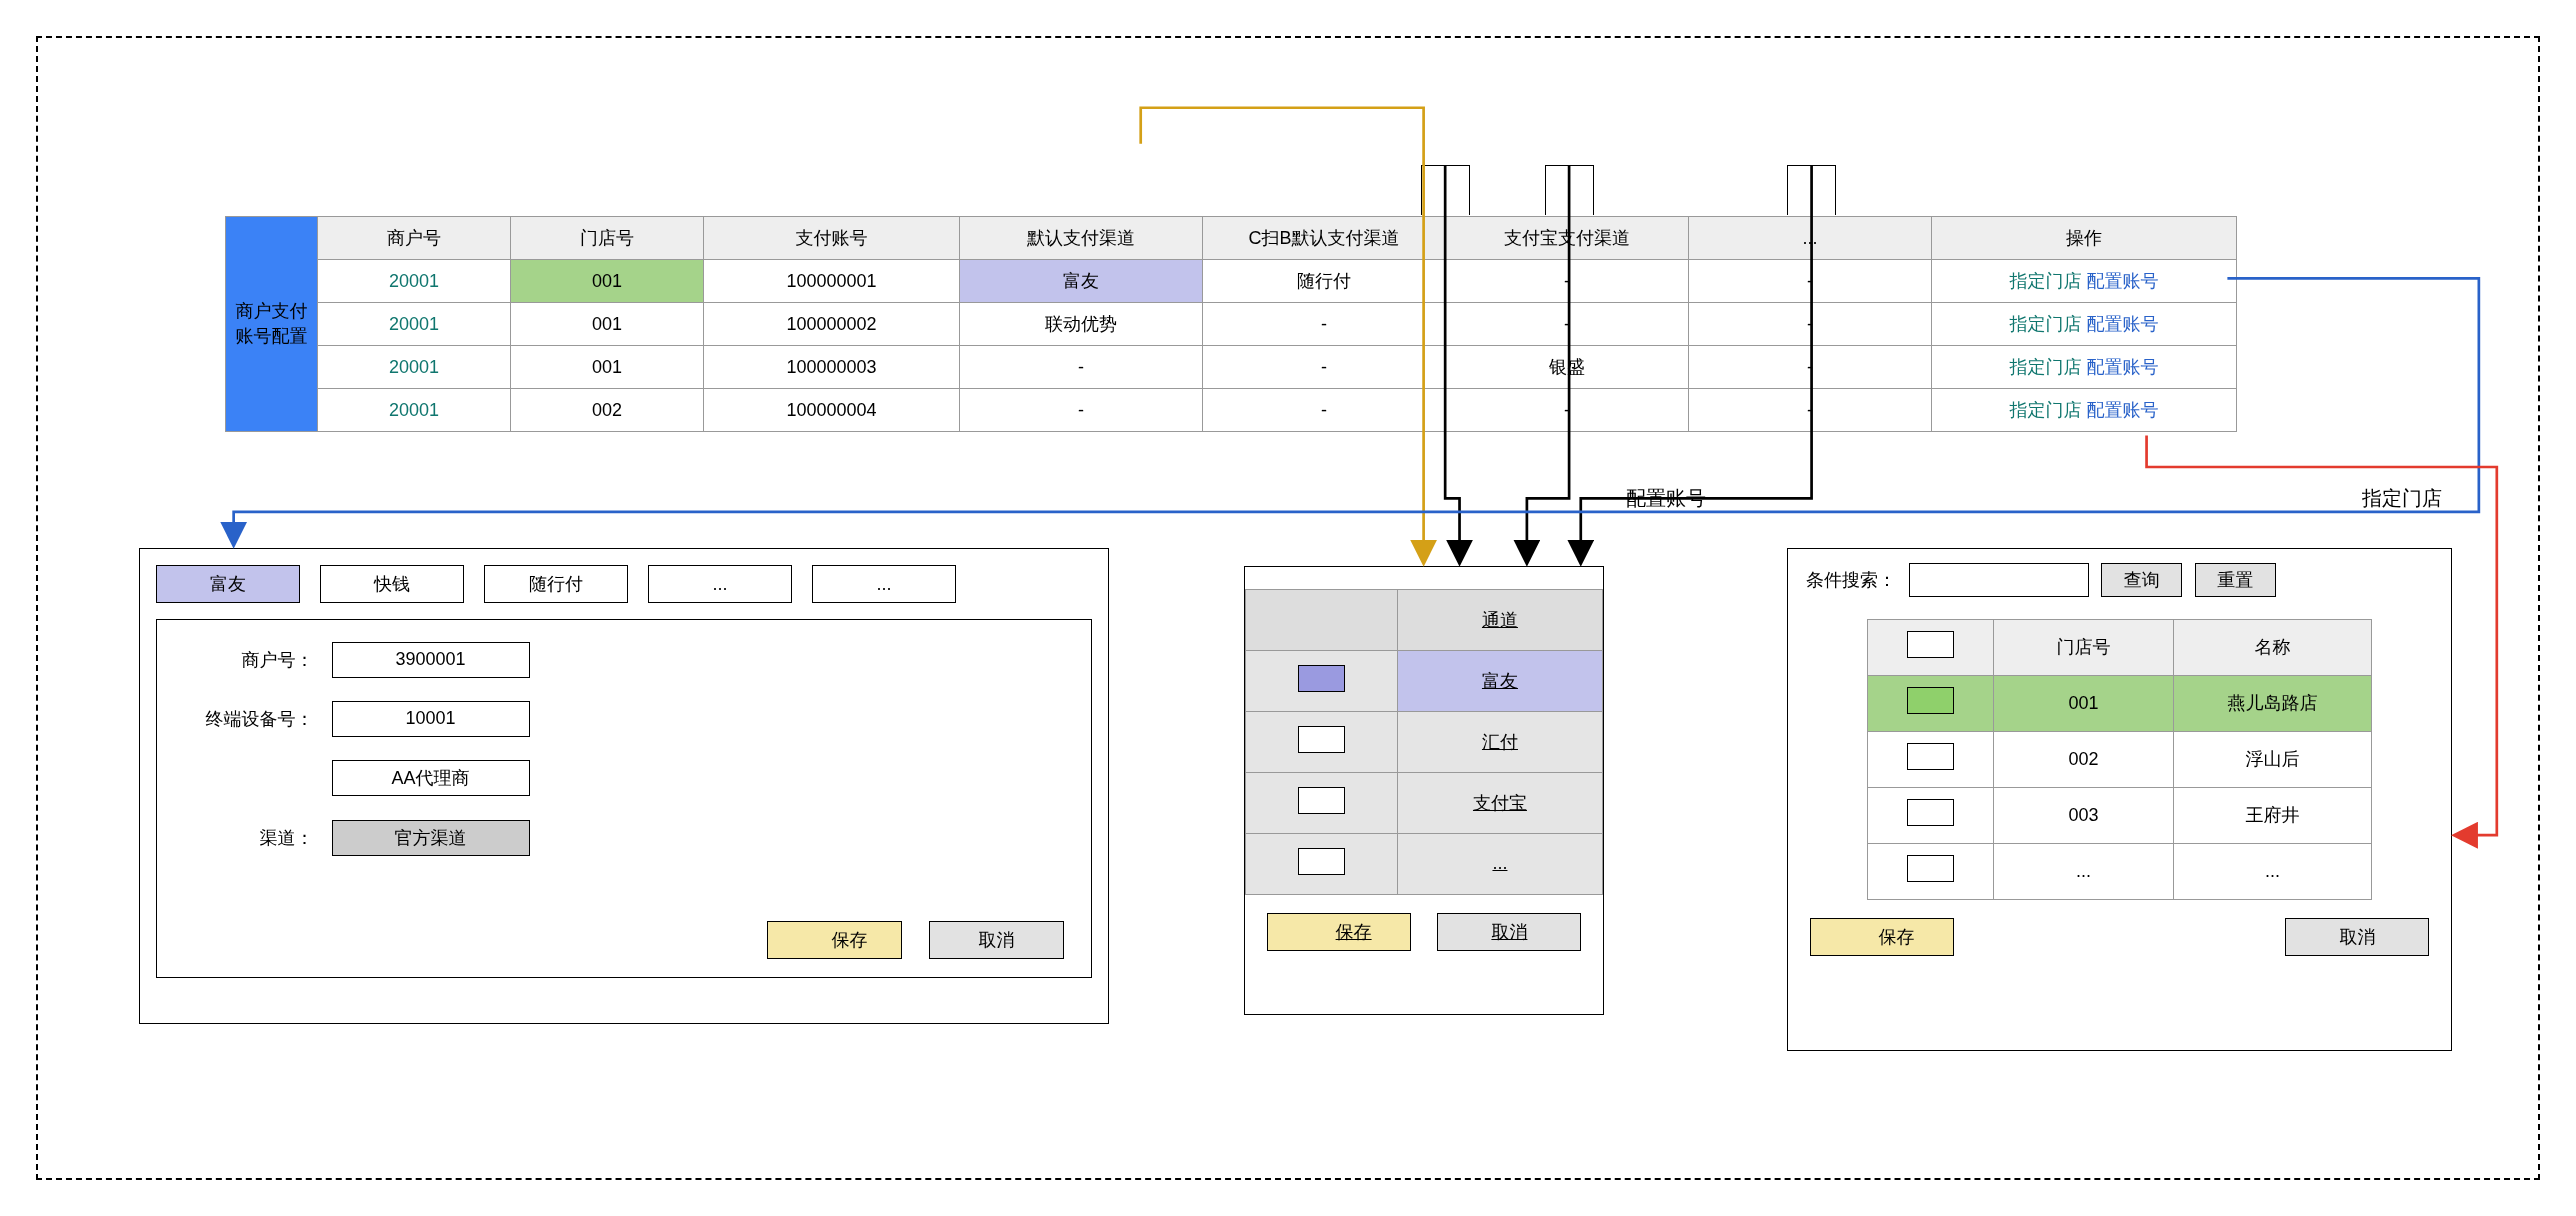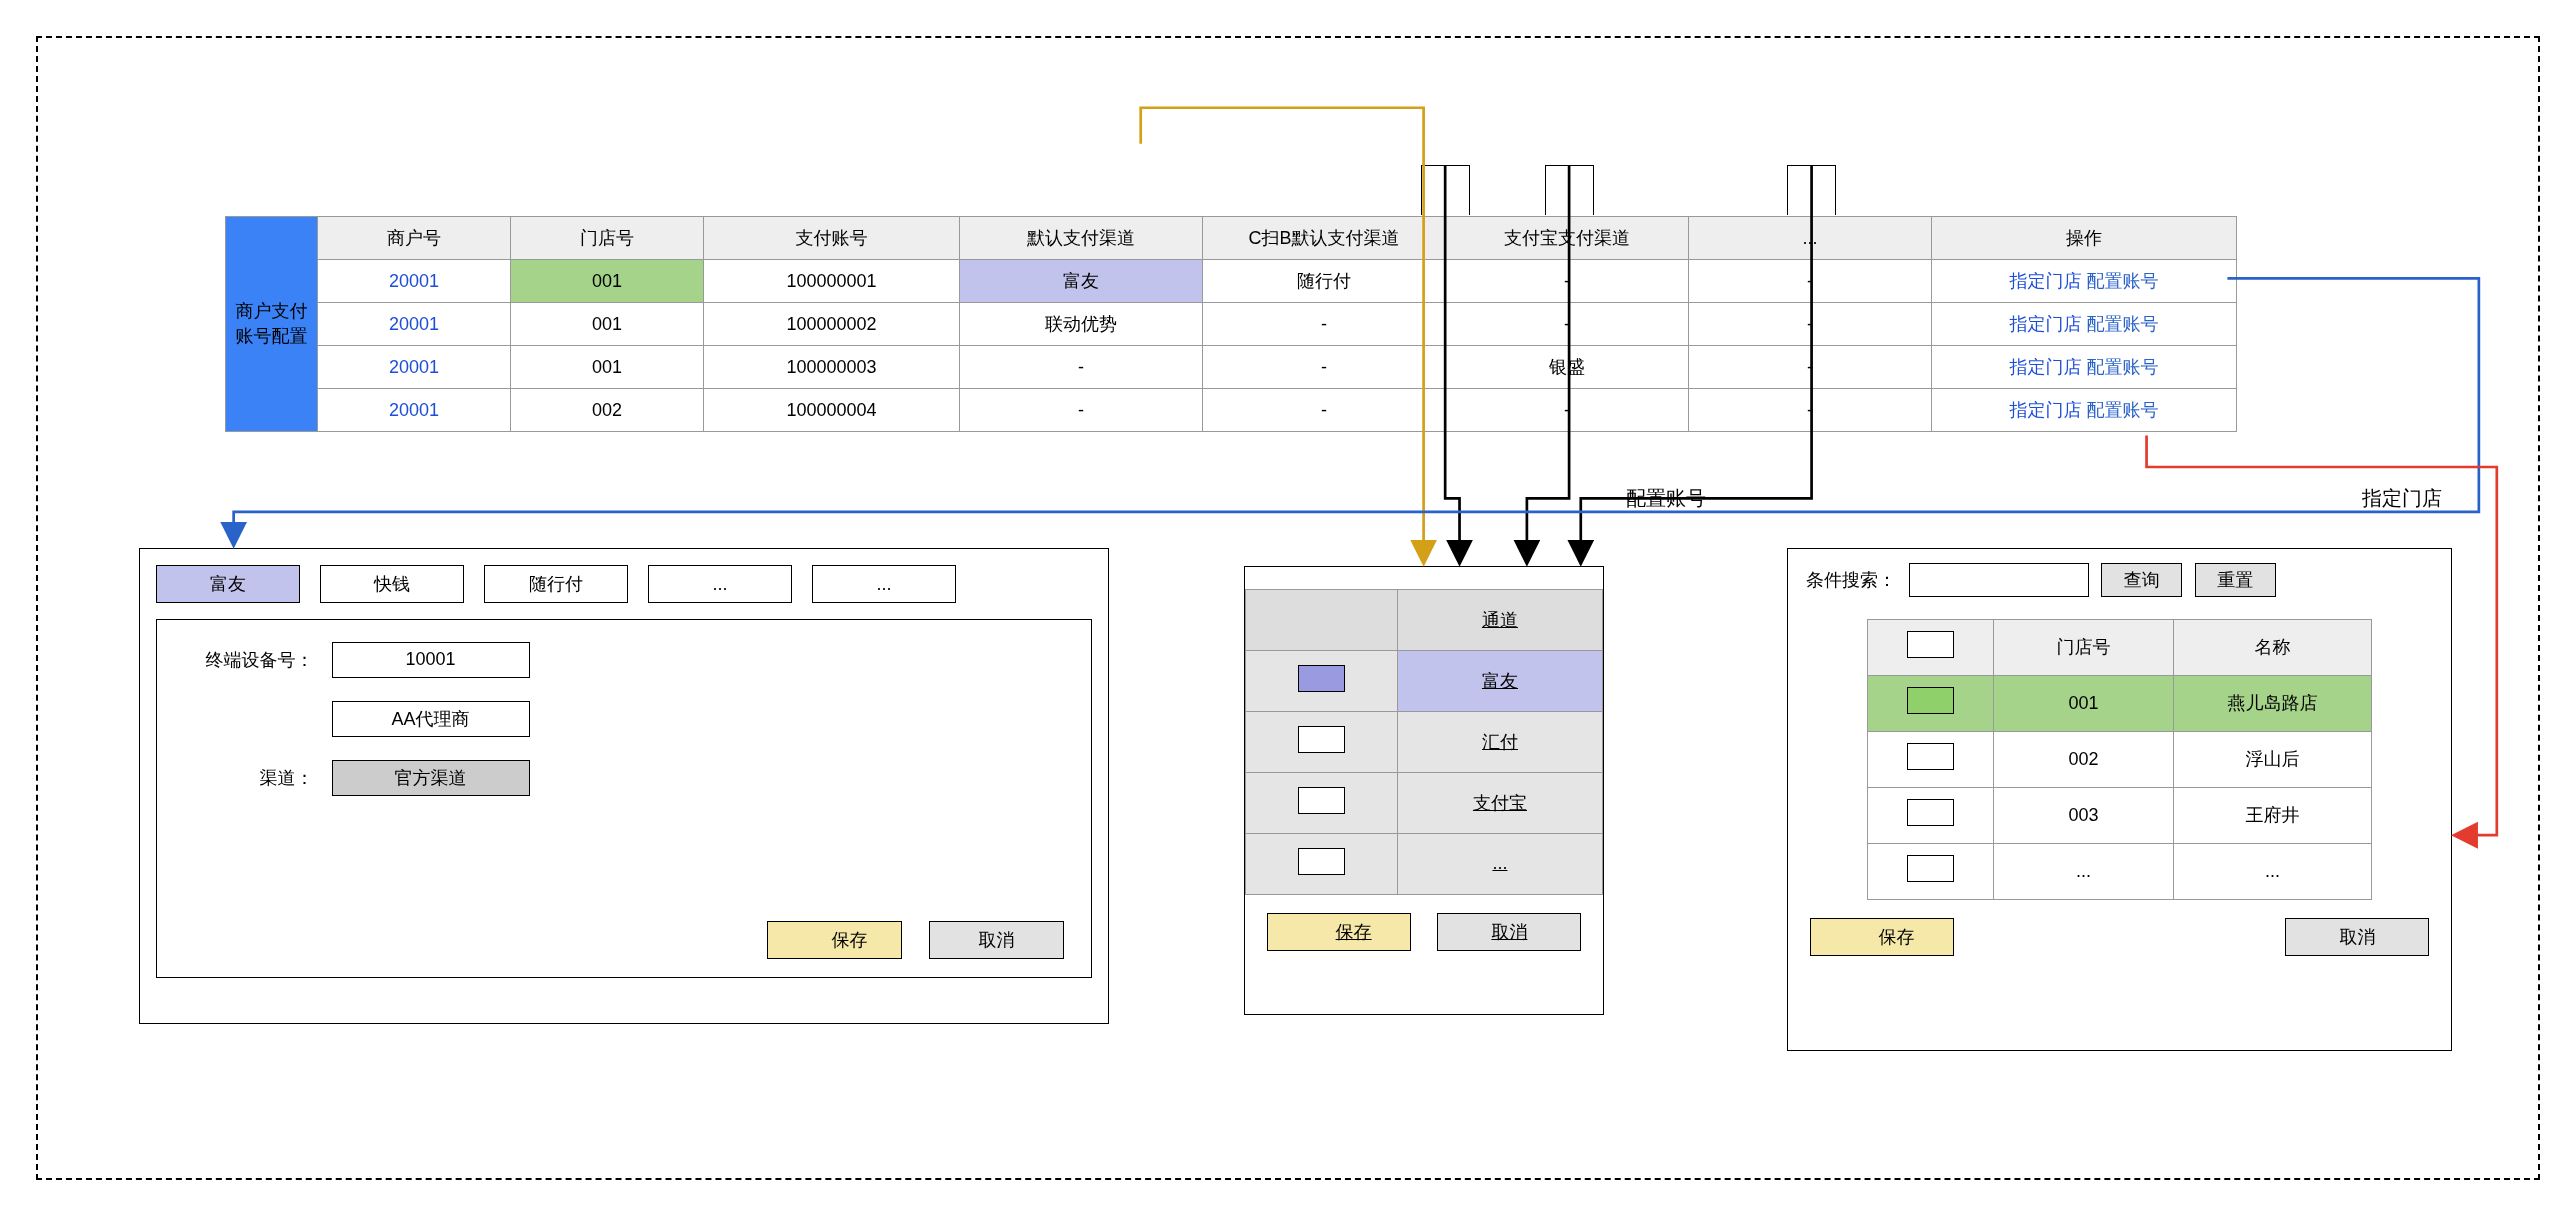--- a/index.html
+++ b/index.html
@@ -45,21 +45,21 @@
     line-height: 1.4;
   }
   .main-table .c0 { width: 193px; }
   .main-table .c1 { width: 193px; }
   .main-table .c2 { width: 256px; }
   .main-table .c3 { width: 243px; }
   .main-table .c4 { width: 243px; }
   .main-table .c5 { width: 243px; }
   .main-table .c6 { width: 243px; }
   .main-table .c7 { width: 305px; }
-  .red { color: #1d4ed8; }
+  .red { color: #0f766e; }
   .blue { color: #2962c9; }
   .bg-green { background: #a5d38a !important; }
   .bg-lilac { background: #c2c3ec !important; }
   .linkish { cursor: pointer; }
 
   
   .bracket {
     position: absolute;
     border-left: 1.8px solid #000;
     border-right: 1.8px solid #000;
@@ -269,20 +269,24 @@
 <div class="panel left-panel">
   <div class="tabs">
     <div class="btn lilac">富友</div>
     <div class="btn">快钱</div>
     <div class="btn">随行付</div>
     <div class="btn">...</div>
     <div class="btn">...</div>
   </div>
   <div class="form-box">
     <div class="frow">
+      <div class="flabel">商户号：</div>
+      <div class="finput">3900001</div>
+    </div>
+    <div class="frow">
       <div class="flabel">终端设备号：</div>
       <div class="finput">10001</div>
     </div>
     <div class="frow">
       <div class="flabel"></div>
       <div class="finput">AA代理商</div>
     </div>
     <div class="frow" style="margin-bottom:10.8px;">
       <div class="flabel">渠道：</div>
       <div class="finput grey">官方渠道</div>

